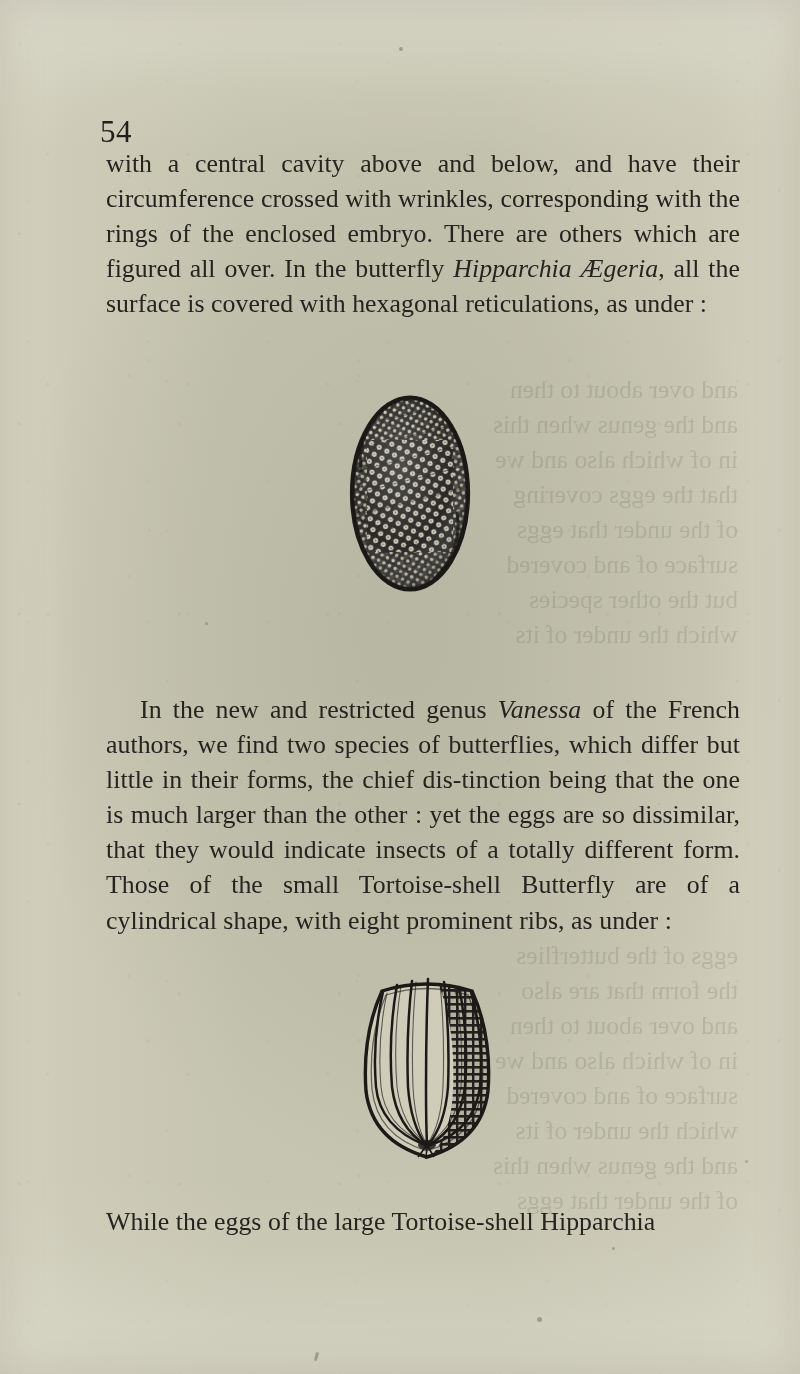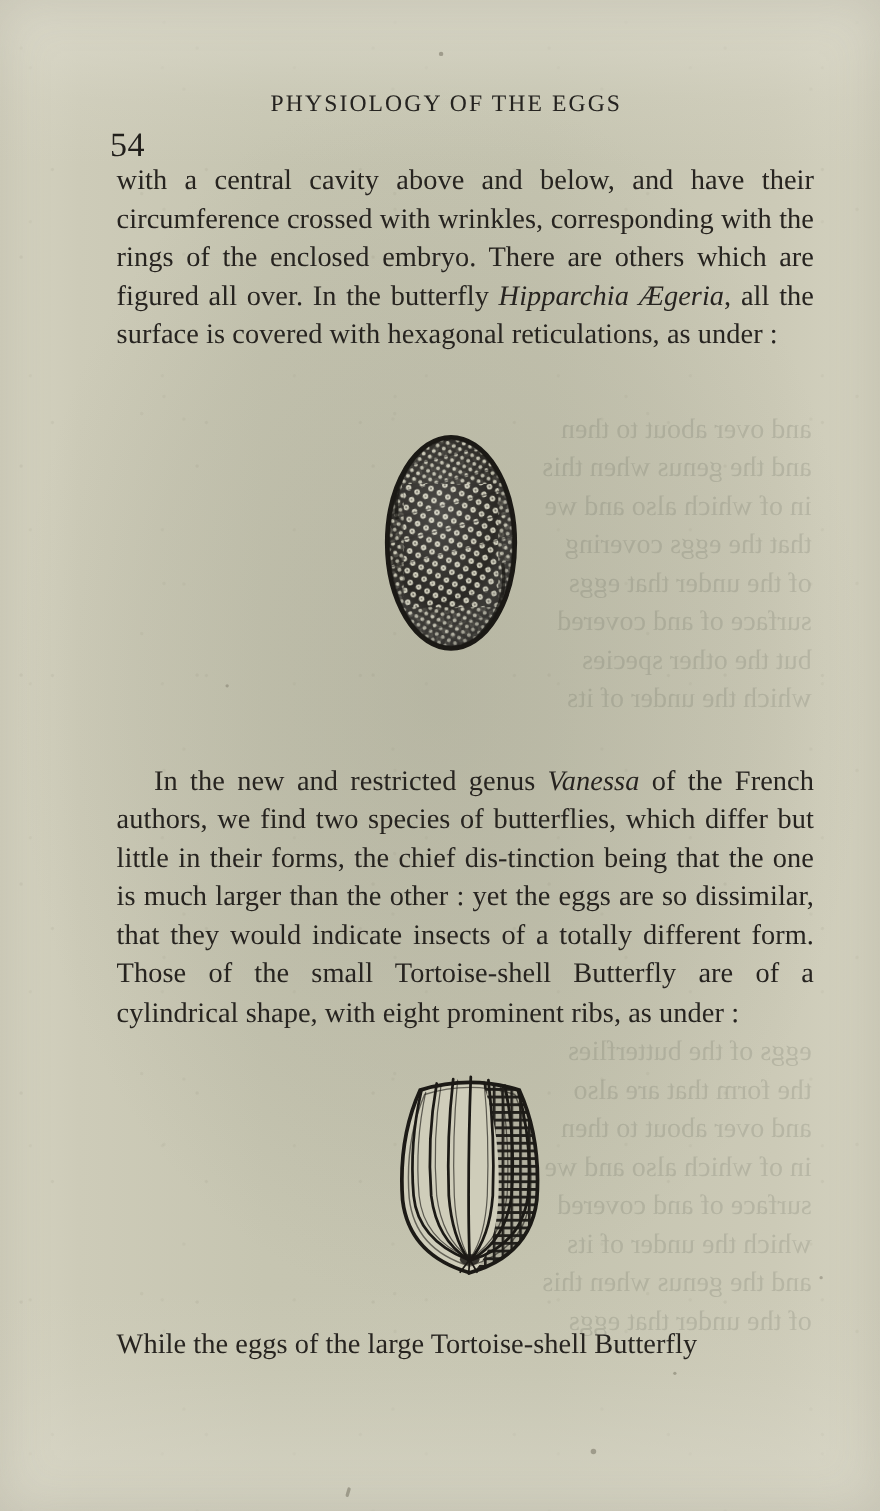--- a/index.html
+++ b/index.html
@@ -188,21 +188,20 @@
     <div class="st-block" style="top:1008px;">and over about to then</div>
     <div class="st-block" style="top:1043px;">in of which also and we</div>
     <div class="st-block" style="top:1078px;">surface of and covered</div>
     <div class="st-block" style="top:1113px;">which the under of its</div>
     <div class="st-block" style="top:1148px;">and the genus when this</div>
     <div class="st-block" style="top:1183px;">of the under that eggs</div>
   </div>
 
   <div class="running-head">
     <div class="folio">54</div>
-    <div class="head-title">PHYSIOLOGY OF THE EGGS</div>
   </div>
 
   <div class="textblock" id="para-1">
     <p class="para"><span>with a central cavity above and below, and have their</span> <span>circumference crossed with wrinkles, corresponding</span> <span>with the rings of the enclosed embryo.  There are</span> <span>others which are figured all over.  In the butterfly</span> <i>Hipparchia Ægeria</i><span>, all the surface is covered with</span> <span>hexagonal reticulations, as under :</span></p>
   </div>
 
   <div class="fig-oval">
     <svg viewBox="0 0 122 199" xmlns="http://www.w3.org/2000/svg">
       <defs>
         <clipPath id="ovalClip">
@@ -303,21 +302,21 @@
         <path d="M88 8  Q93 58 91 112 Q89 149 76 168"></path>
         <path d="M103 13 Q112 60 109 112 Q104 151 77 168"></path>
       </g>
 
       <ellipse cx="75" cy="170" rx="9" ry="5" fill="#1c1a16" opacity="0.85"></ellipse>
       <path d="M75 170 L66 182 M75 170 L82 182 M75 170 L74 184" stroke="#1c1a16" stroke-width="1.6" fill="none"></path>
     </svg>
   </div>
 
   <div class="textblock caption" id="caption-line">
-    <p class="para">While the eggs of the large Tortoise-shell Butterfly</p>
+    <p class="para">While the eggs of the large Tortoise-shell Hipparchia</p>
   </div>
 
   <div class="speck" style="left:537px; top:1317px; width:5px; height:5px;"></div>
   <div class="speck" style="left:315px; top:1352px; width:3px; height:9px; border-radius:2px; transform:rotate(16deg);"></div>
   <div class="speck" style="left:399px; top:47px;  width:4px; height:4px;"></div>
   <div class="speck" style="left:205px; top:622px; width:3px; height:3px; opacity:0.4;"></div>
   <div class="speck" style="left:612px; top:1247px; width:3px; height:3px; opacity:0.45;"></div>
   <div class="speck" style="left:745px; top:1160px; width:3px; height:3px; opacity:0.4;"></div>
 
   <div class="edge-shade"></div>

